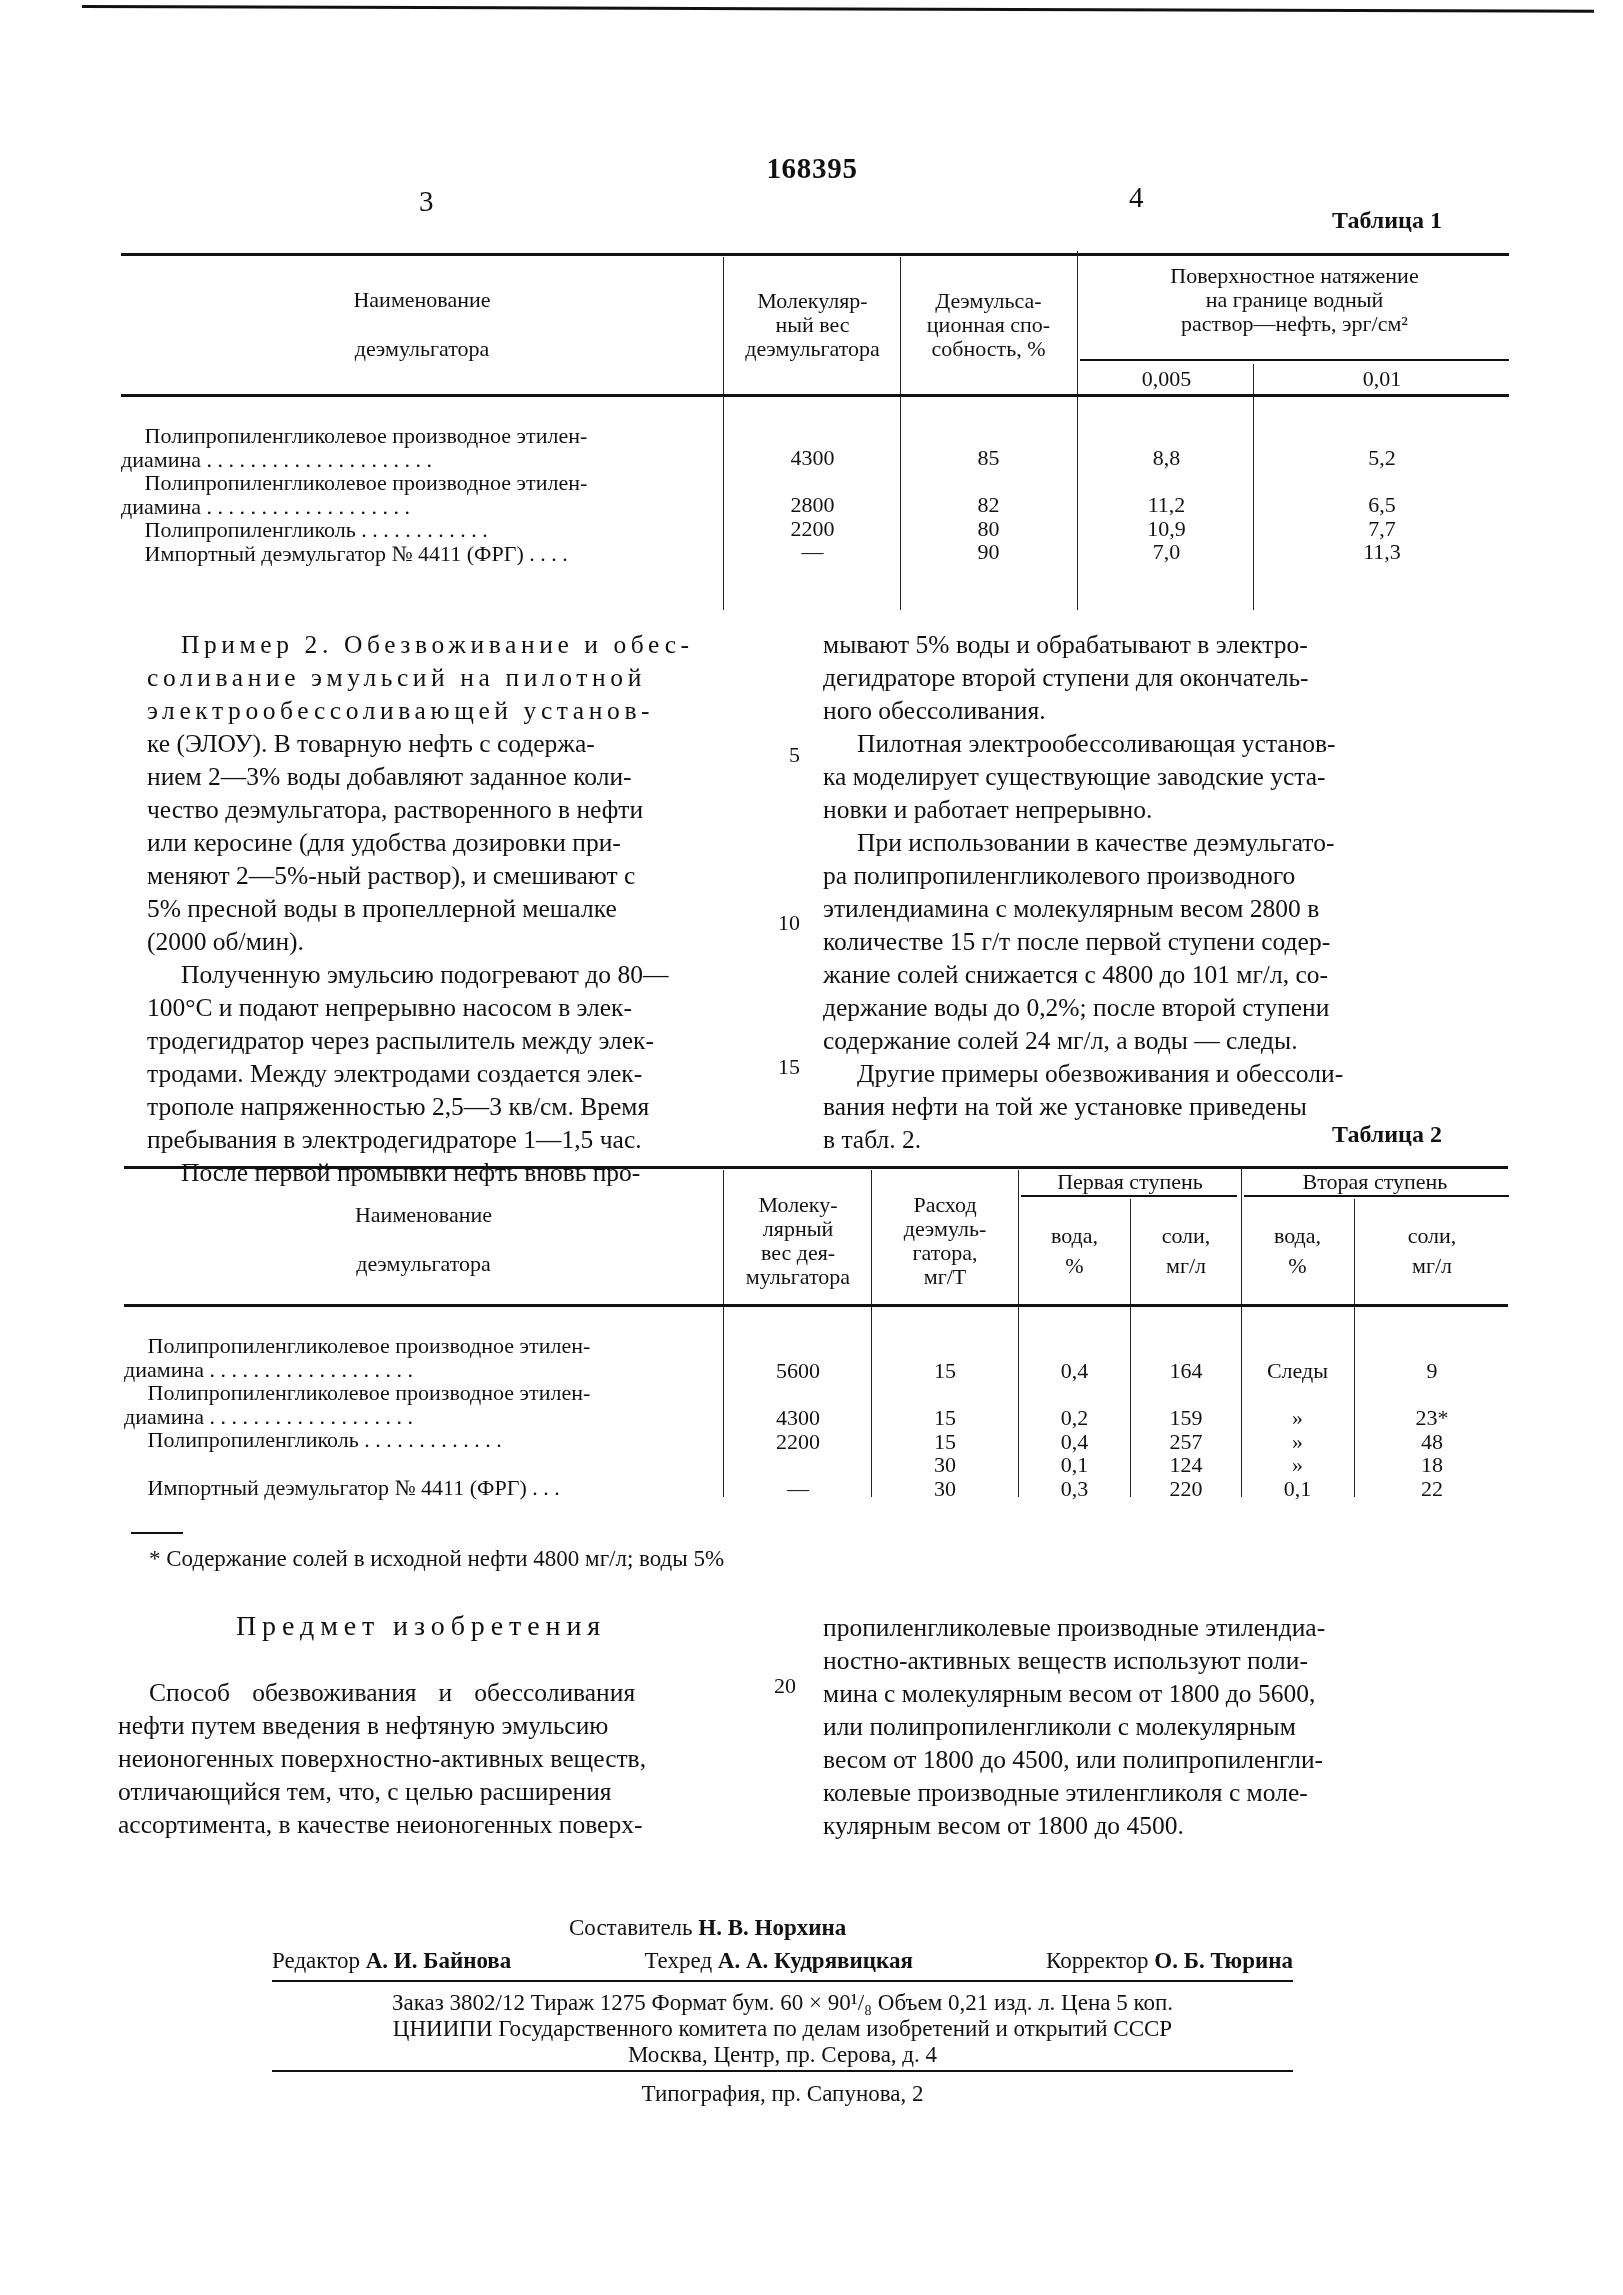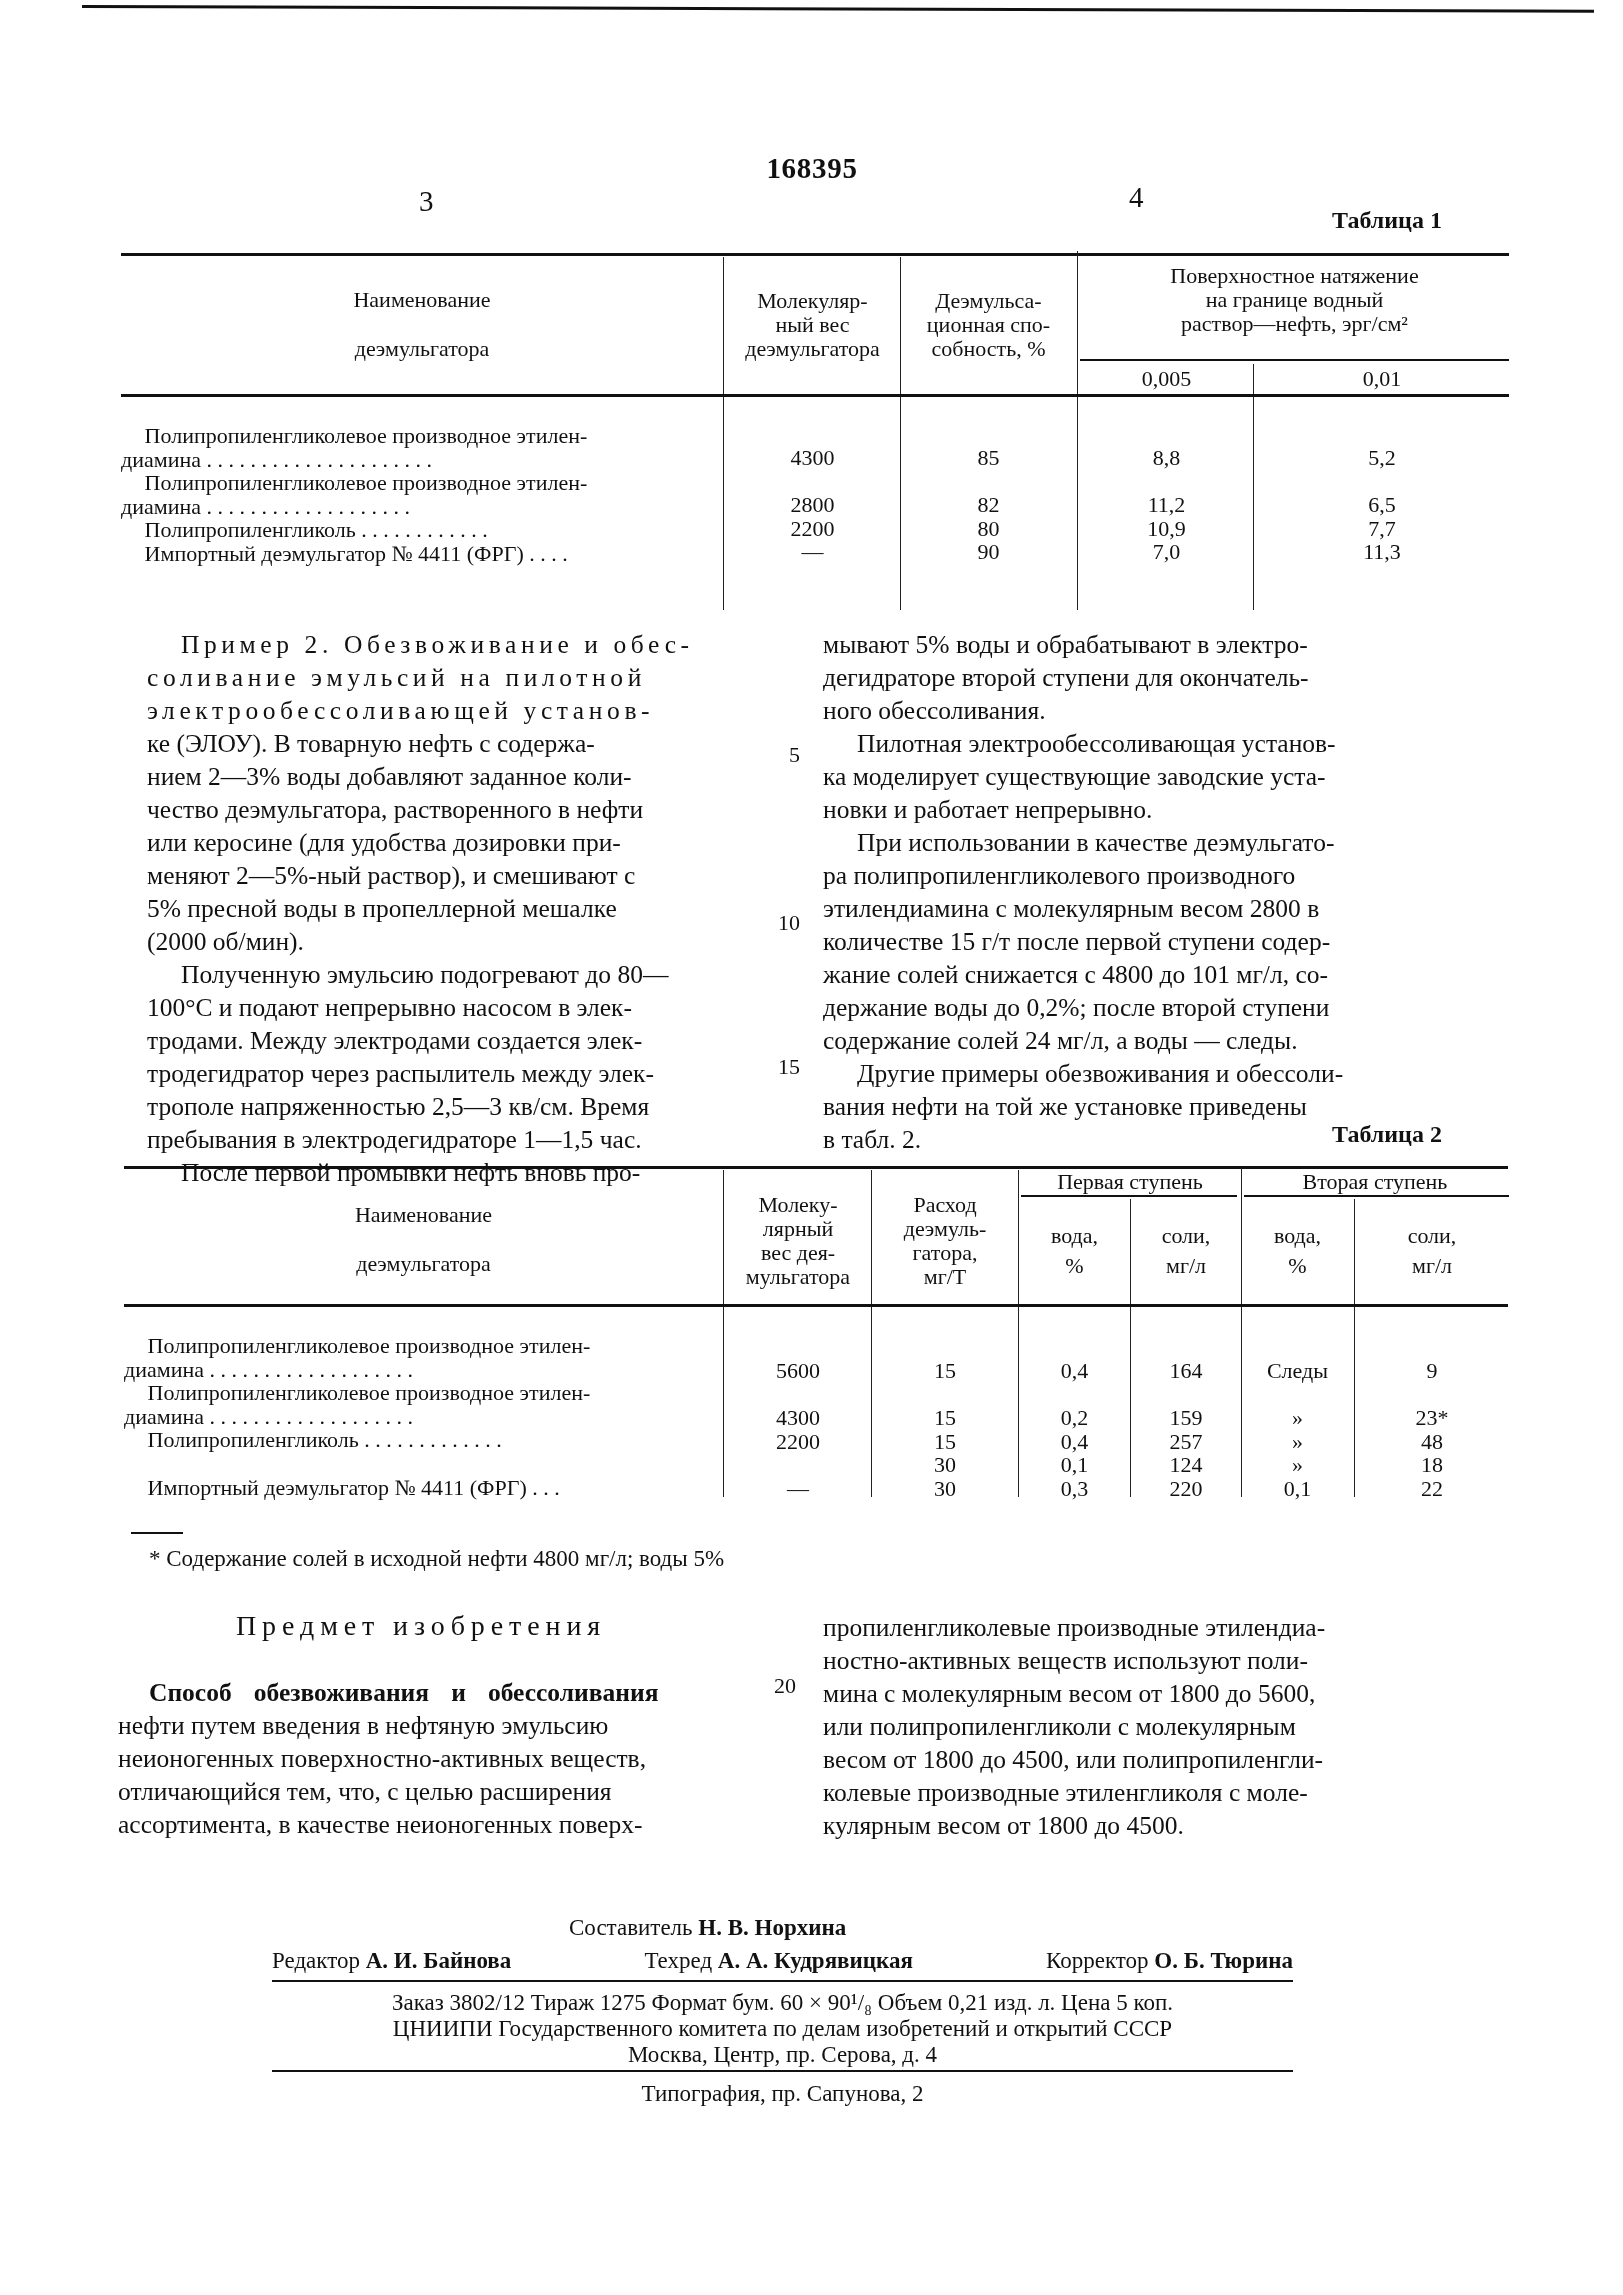--- a/index.html
+++ b/index.html
@@ -106,22 +106,22 @@
   <div class="spaced">электрообессоливающей установ-</div>
   <div>ке (ЭЛОУ). В товарную нефть с содержа-</div>
   <div>нием 2—3% воды добавляют заданное коли-</div>
   <div>чество деэмульгатора, растворенного в нефти</div>
   <div>или керосине (для удобства дозировки при-</div>
   <div>меняют 2—5%-ный раствор), и смешивают с</div>
   <div>5% пресной воды в пропеллерной мешалке</div>
   <div>(2000 об/мин).</div>
   <div style="text-indent:34px;">Полученную эмульсию подогревают до 80—</div>
   <div>100°С и подают непрерывно насосом в элек-</div>
+  <div>тродегидратор через распылитель между элек-</div>
   <div>тродами. Между электродами создается элек-</div>
-  <div>тродегидратор через распылитель между элек-</div>
   <div>трополе напряженностью 2,5—3 кв/см. Время</div>
   <div>пребывания в электродегидраторе 1—1,5 час.</div>
   <div style="text-indent:34px;">После первой промывки нефть вновь про-</div>
 </div>
 
 <div class="abs lnum" style="left:789px;top:742px;">5</div>
 <div class="abs lnum" style="left:778px;top:910px;">10</div>
 <div class="abs lnum" style="left:778px;top:1054px;">15</div>
 
 <div class="abs col-text" style="left:823px;top:628px;width:687px;">
@@ -241,21 +241,21 @@
   <div>18</div>
   <div>22</div>
 </div>
 
 <div class="abs hr" style="left:131px;top:1532px;width:52px;height:2px;"></div>
 <div class="abs footnote" style="left:149px;top:1546px;">* Содержание солей в исходной нефти 4800 мг/л; воды 5%</div>
 
 <div class="abs section-title" style="left:236px;top:1610px;">Предмет изобретения</div>
 
 <div class="abs col-text" style="left:118px;top:1676px;width:638px;">
-  <div style="text-indent:31px;word-spacing:15.7px;font-weight:bold;">Способ обезвоживания и обессоливания</div>
+  <div style="text-indent:31px;word-spacing:15.7px;">Способ обезвоживания и обессоливания</div>
   <div>нефти путем введения в нефтяную эмульсию</div>
   <div>неионогенных поверхностно-активных веществ,</div>
   <div>отличающийся тем, что, с целью расширения</div>
   <div>ассортимента, в качестве неионогенных поверх-</div>
 </div>
 <div class="abs lnum" style="left:774px;top:1673px;">20</div>
 
 <div class="abs col-text" style="left:823px;top:1611px;width:681px;">
   <div>пропиленгликолевые производные этилендиа-</div>
   <div>ностно-активных веществ используют поли-</div>

